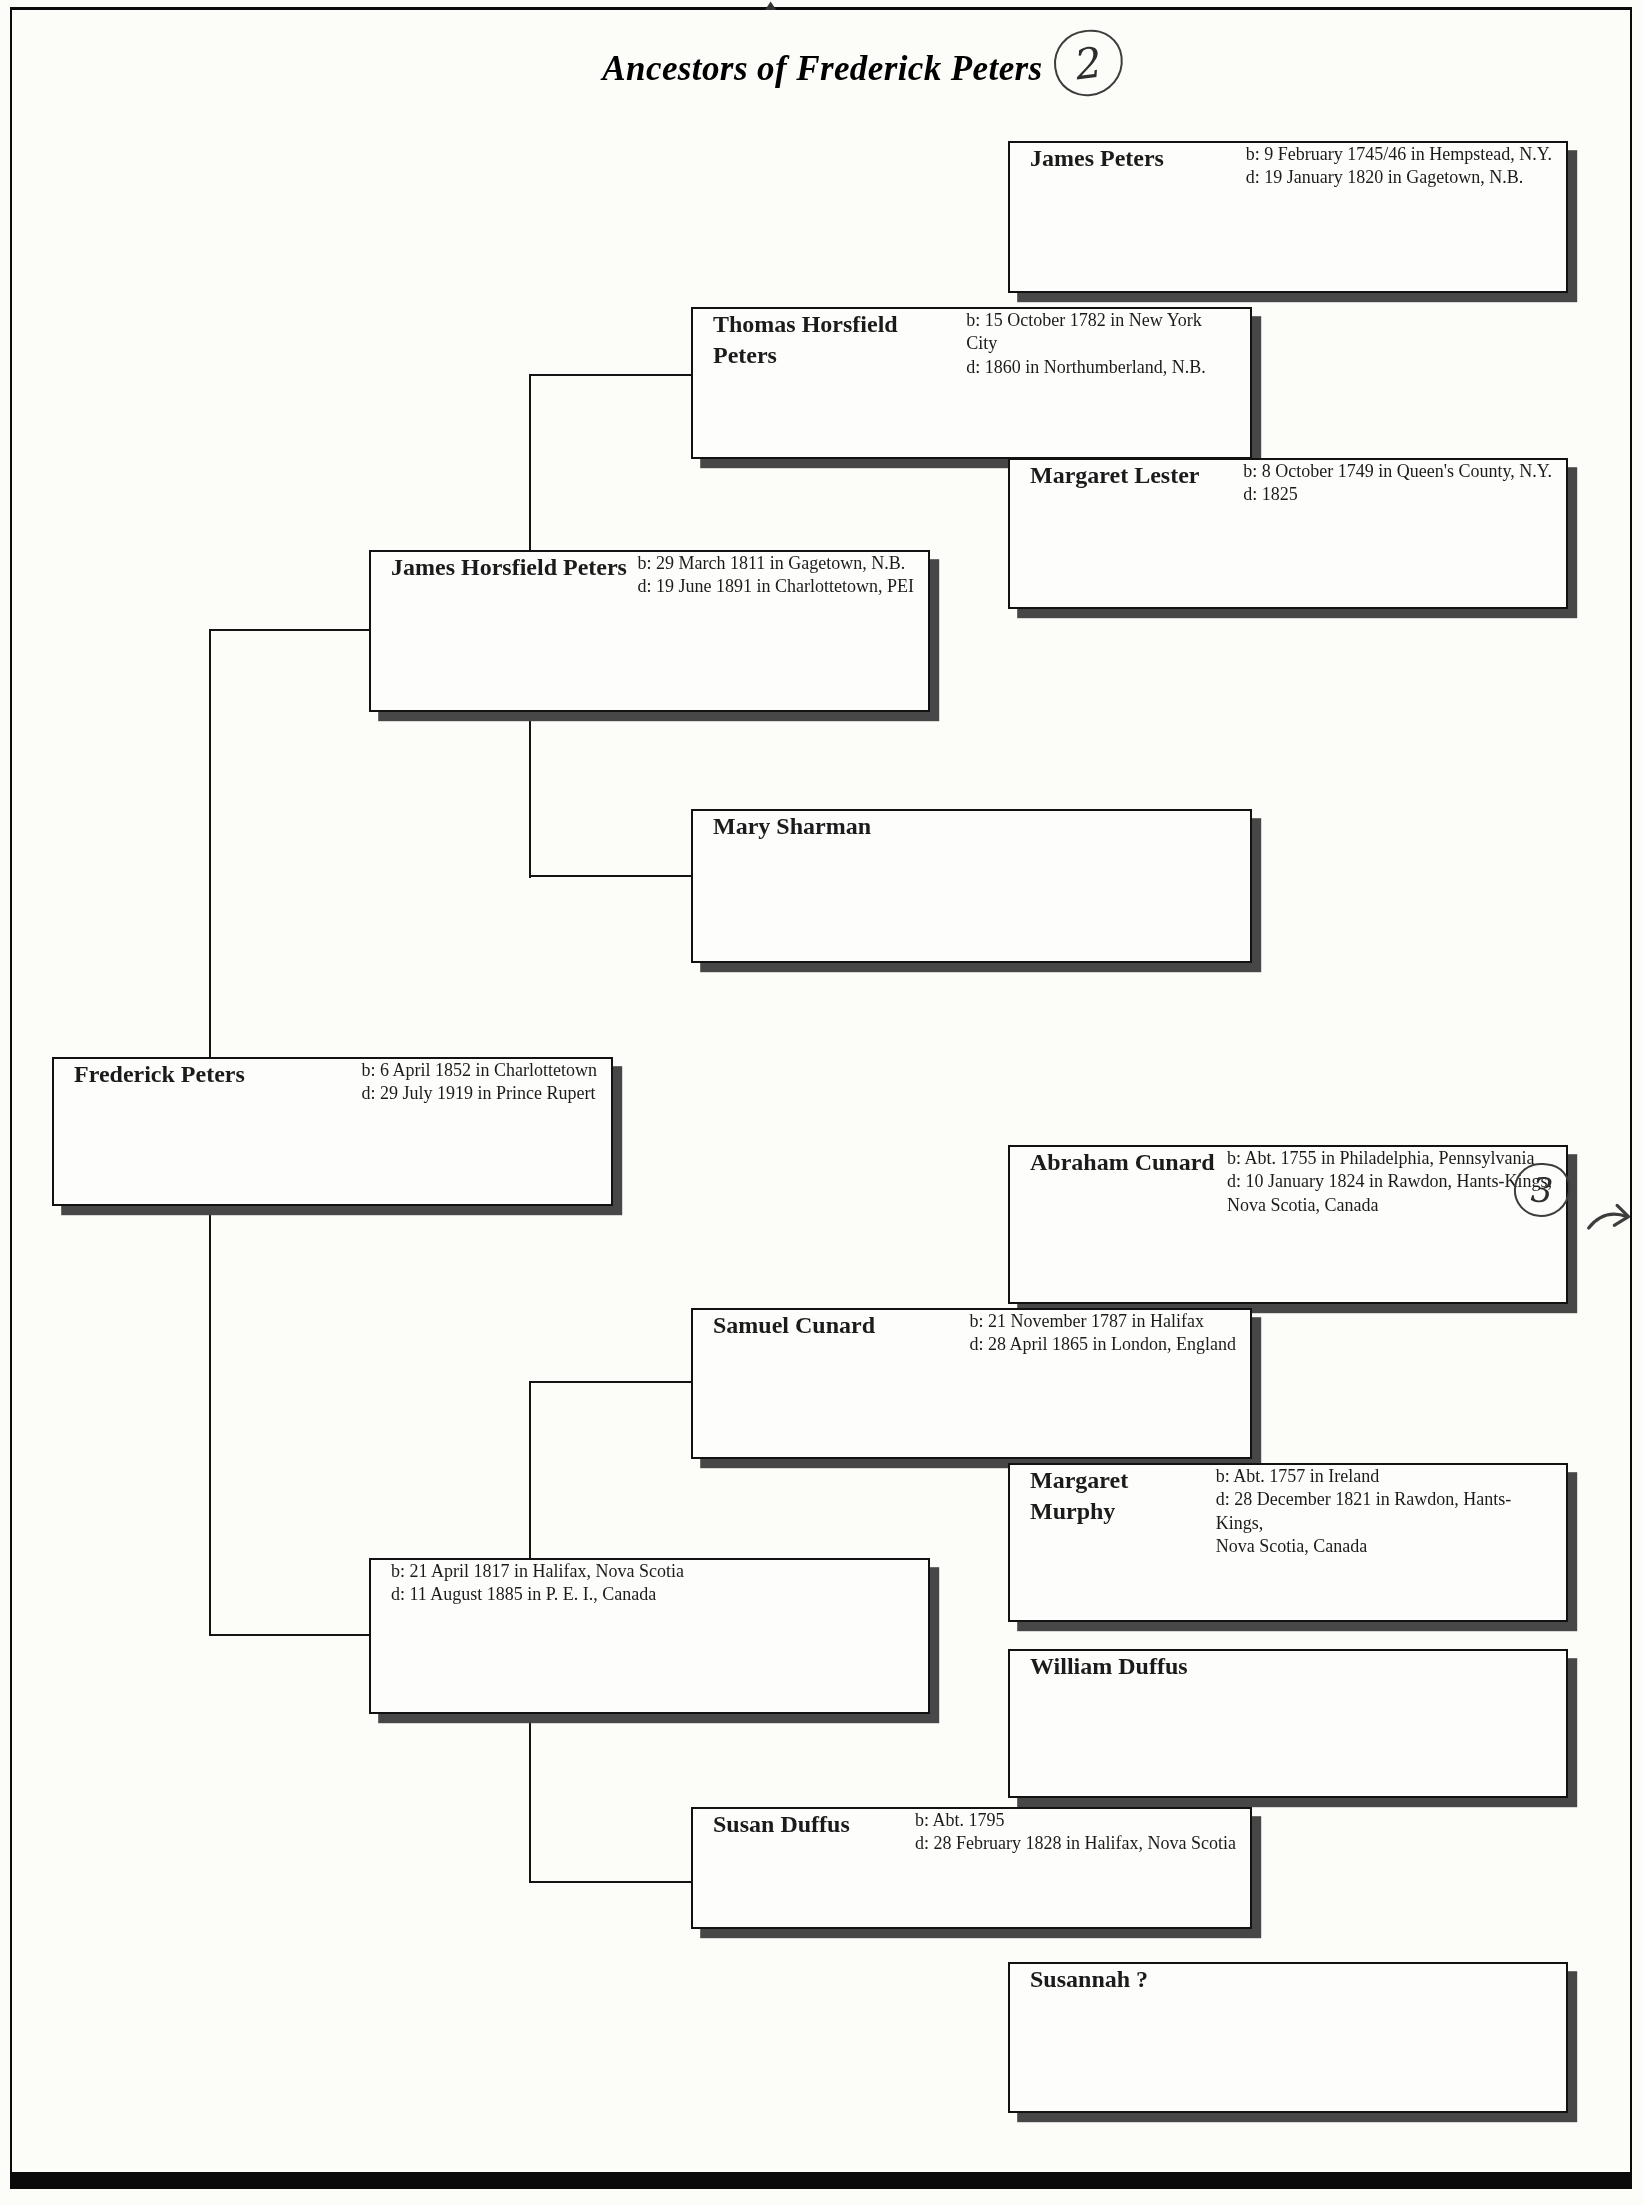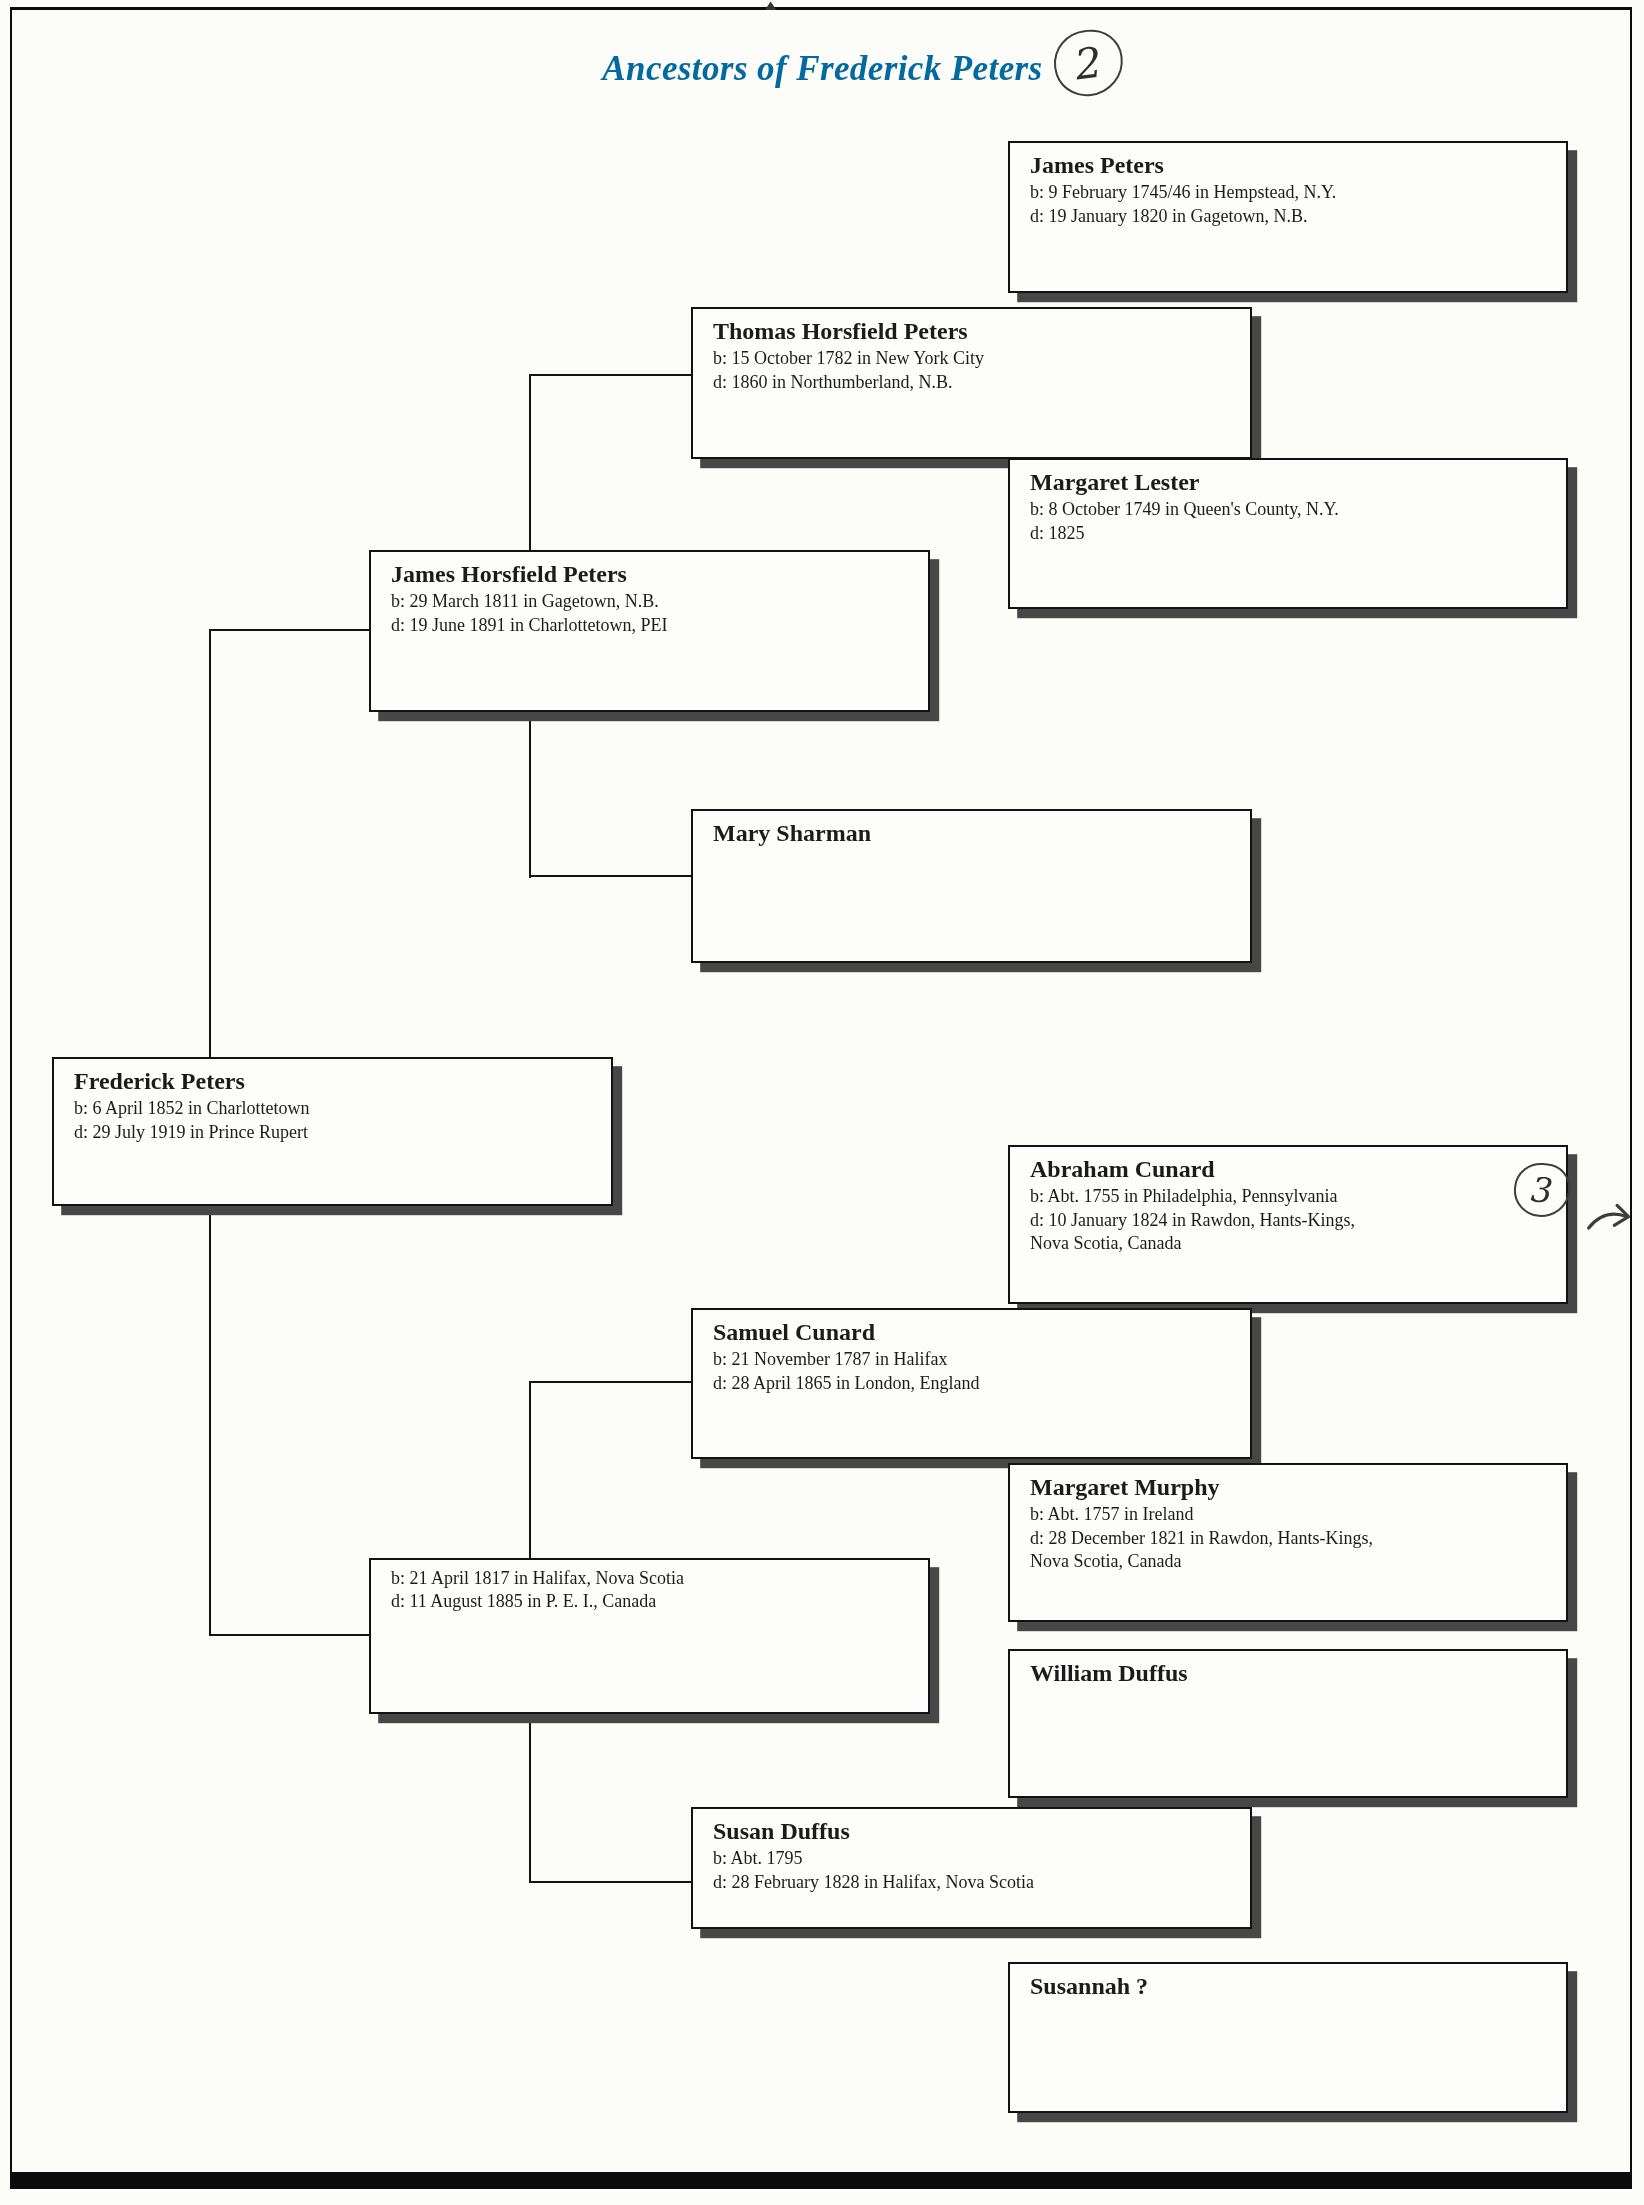--- a/index.html
+++ b/index.html
@@ -42,21 +42,21 @@
   .title {
     position: absolute;
     top: 49px;
     left: 0;
     width: 100%;
     text-align: center;
     font-weight: bold;
     font-style: italic;
     font-size: 35px;
     letter-spacing: 0.4px;
-    color: #0369a1;
+    color: #000000;
     z-index: 2;
   }
   .circled {
     position: absolute;
     border: 2.8px solid #3d3d3d;
     display: flex;
     align-items: center;
     justify-content: center;
     font-family: "DejaVu Serif", serif;
     font-style: italic;
@@ -97,23 +97,23 @@
     z-index: 1;
   }
   .hline { height: 2.1px; }
   .vline { width: 2.1px; }
   .pbox {
     position: absolute;
     background: #fdfdfc;
     border: 2.1px solid #121212;
     box-shadow: 9.2px 9.2px 0 #474747;
     display: flex;
-    flex-direction: column;
-    justify-content: flex-start;
-    padding: 7px 14px 7px 20px;
+    flex-direction: row;
+    justify-content: space-between;
+    padding: 0 14px 7px 20px;
     box-sizing: border-box;
     z-index: 2;
   }
   .pname {
     font-weight: bold;
     font-size: 24px;
     line-height: 1.3;
   }
   .pdetails {
     font-size: 18px;

